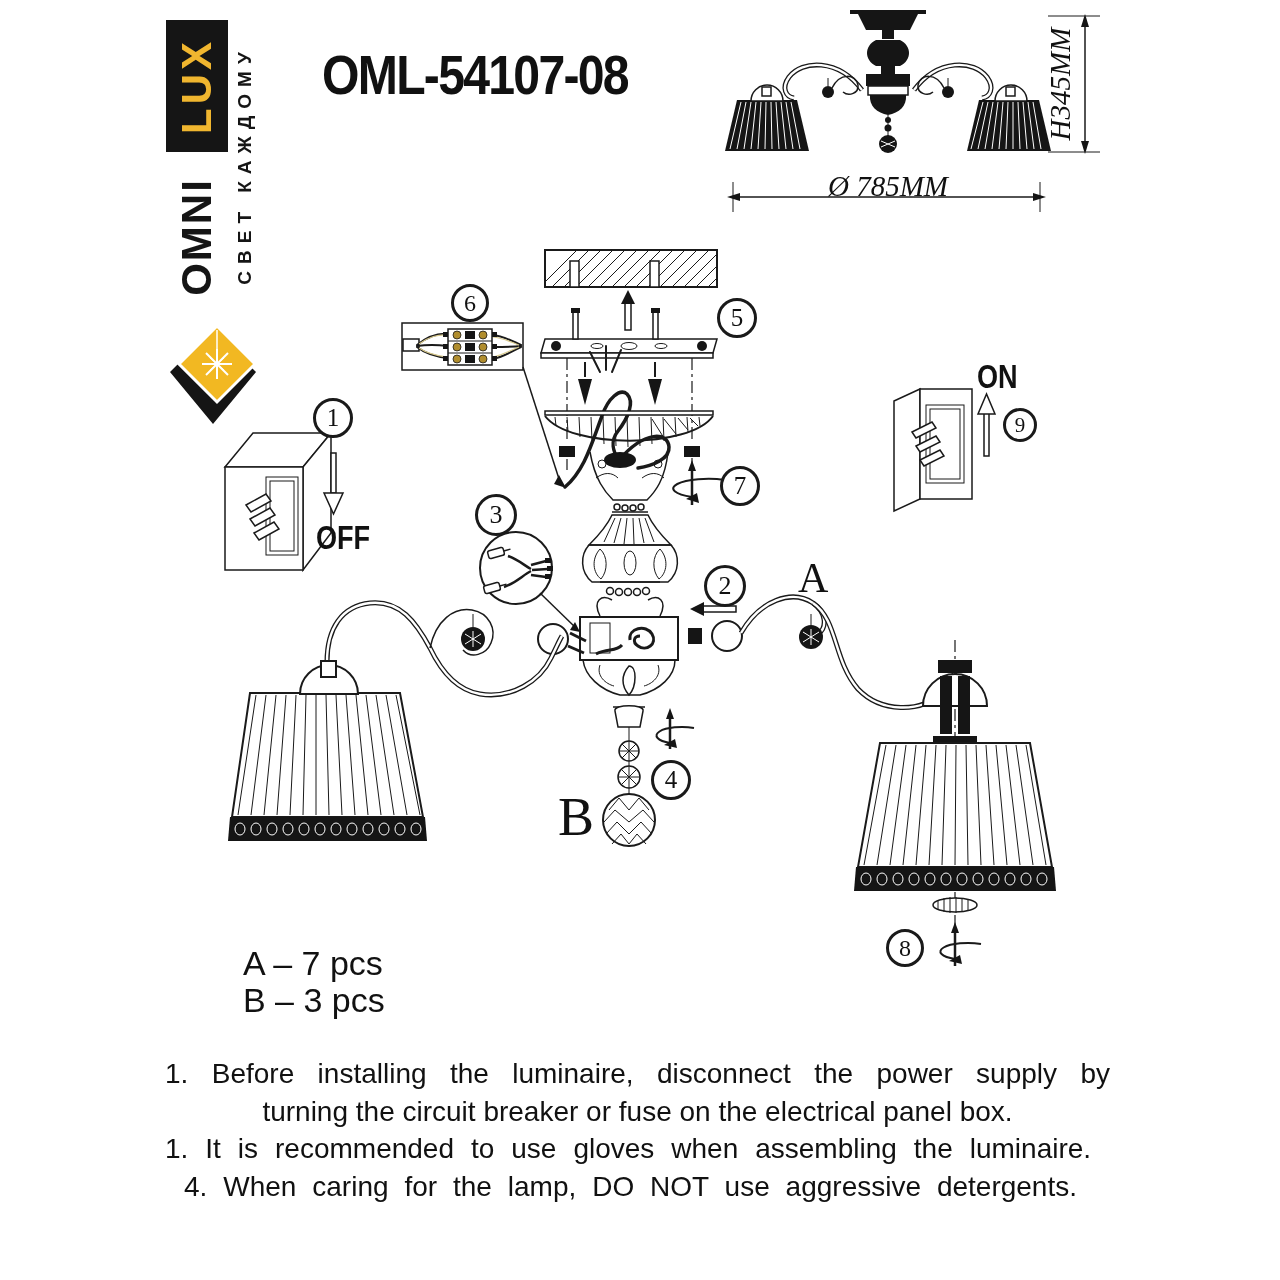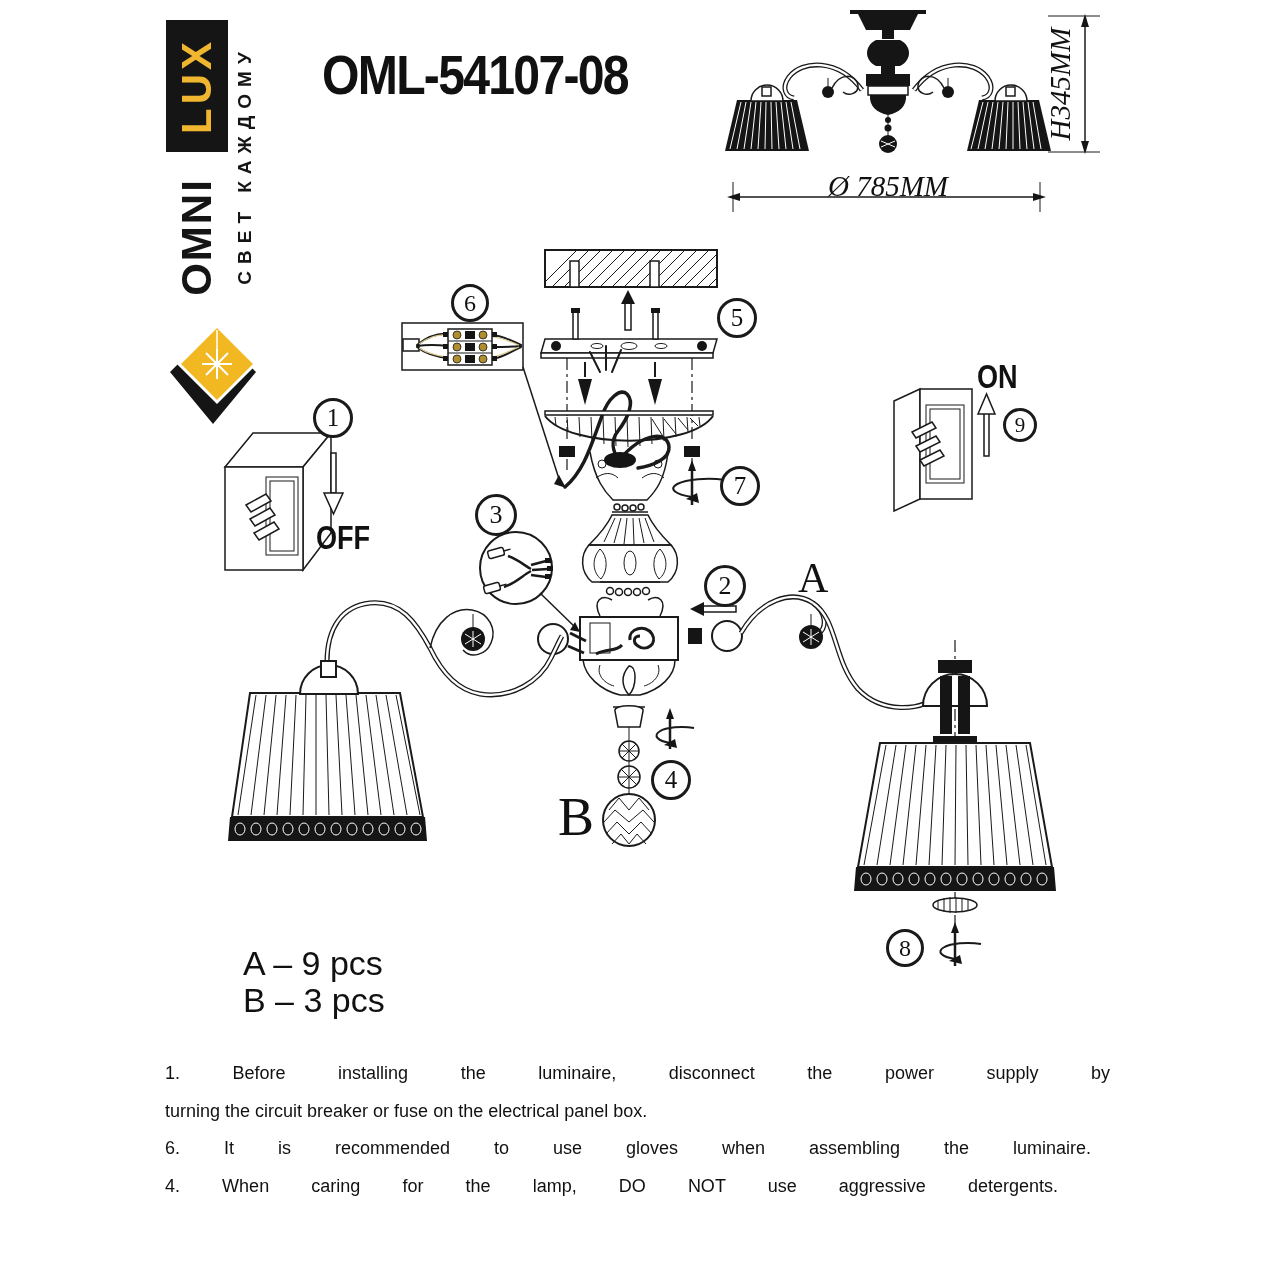--- a/index.html
+++ b/index.html
@@ -26,23 +26,23 @@
   .title{font-size:56px;font-weight:700;letter-spacing:-2px;transform:scaleX(.86);
          transform-origin:left top;}
   .stepc{position:absolute;border:3px solid #1a1a1a;border-radius:50%;background:#fff;
          display:flex;align-items:center;justify-content:center;
          font-family:"Liberation Serif",serif;}
   .switchlbl{font-weight:700;font-size:33px;transform:scaleX(.82);transform-origin:left top;
              letter-spacing:0px;}
   .partletter{font-family:"Liberation Serif",serif;}
   .dimlbl{font-family:"Liberation Serif",serif;font-style:italic;font-size:29px;}
   .pcs{font-size:34px;}
-  .instr{position:absolute;left:165px;top:1055px;width:945px;font-size:18px;
+  .instr{position:absolute;left:165px;top:1055px;width:945px;font-size:28px;
          line-height:37.5px;}
-  .instr div{white-space:normal;}
+  .instr div{white-space:normal;text-align:center;}
   .just{text-align:justify;text-align-last:justify;}
 </style>
 </head>
 <body>
 
 <div class="page">
 
 <svg class="art" viewBox="0 0 1280 1280">
   <defs>
     <clipPath id="ceilclip">
@@ -454,23 +454,23 @@
 <div class="stepc" style="left:1003px;top:408px;width:28px;height:28px;font-size:21px;">
       <span>9</span>
     </div>
 
 <div class="ov switchlbl" style="left:316px;top:519px;">OFF</div>
 <div class="ov switchlbl" style="left:977px;top:358px;">ON</div>
 
 <div class="ov partletter" style="left:798px;top:554px;font-size:42px;">A</div>
 <div class="ov partletter" style="left:558px;top:786px;font-size:54px;">B</div>
 
-<div class="ov pcs" style="left:243px;top:944px;">A – 9 pcs</div>
+<div class="ov pcs" style="left:243px;top:944px;">A – 7 pcs</div>
 <div class="ov pcs" style="left:243px;top:981px;">B – 3 pcs</div>
 
 <div class="instr">
   <div class="just">1. Before installing the luminaire, disconnect the power supply by</div>
   <div>turning the circuit breaker or fuse on the electrical panel box.</div>
-  <div class="just" style="width:98%;">6. It is recommended to use gloves when assembling the luminaire.</div>
-  <div class="just" style="width:94.5%;">4. When caring for the lamp, DO NOT use aggressive detergents.</div>
+  <div class="just" style="width:98%;">1. It is recommended to use gloves when assembling the luminaire.</div>
+  <div class="just" style="width:94.5%;margin-left:19px;">4. When caring for the lamp, DO NOT use aggressive detergents.</div>
 </div>
 
 </div>
 
 </body></html>

